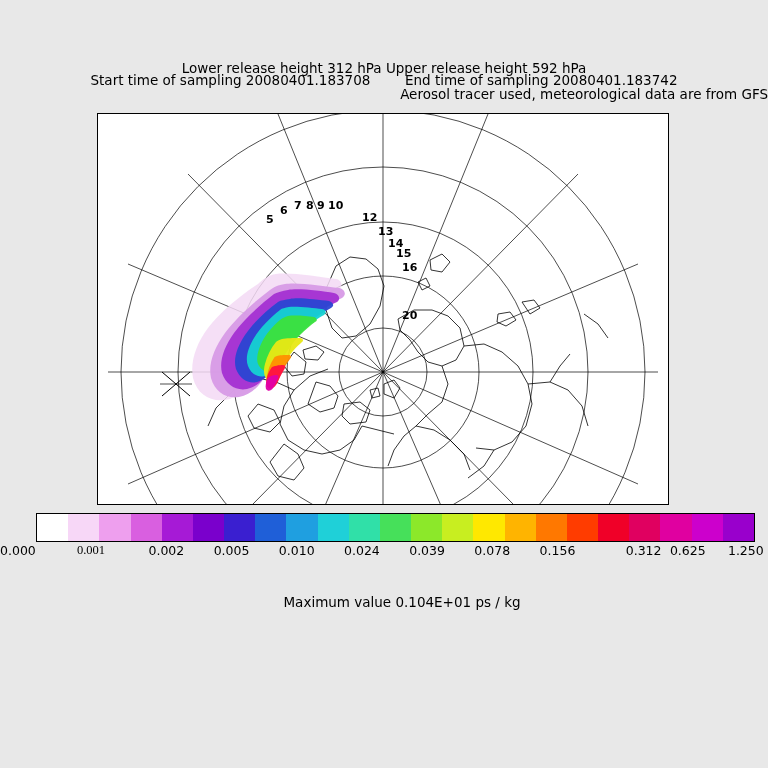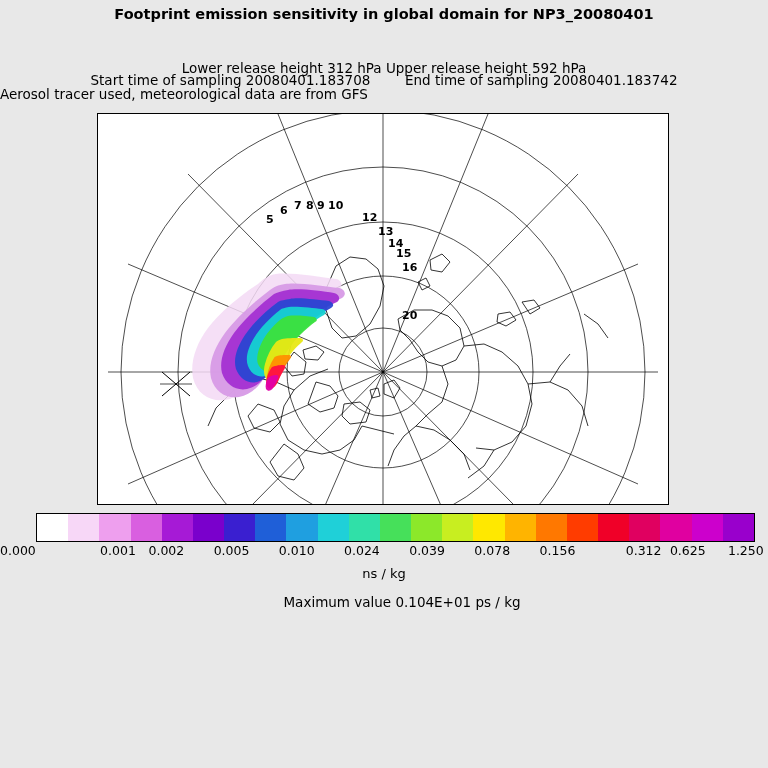--- a/index.html
+++ b/index.html
@@ -20,21 +20,21 @@
     position:absolute;left:0;top:33px;width:768px;text-align:center;
     font-size:13.5px;
   }
   .line2 span.l{display:inline-block;margin-top:39px;}
   .line2 span.gap{display:inline-block;width:26px;}
   .line3{
     position:absolute;left:0;top:60px;width:768px;text-align:center;
     font-size:13.5px;
   }
   .line4{
-    position:absolute;left:0;top:86px;width:768px;text-align:left;
+    position:absolute;left:0;top:86px;width:768px;text-align:right;
     font-size:13.5px;
   }
 
   
   .map{
     position:absolute;left:97px;top:113px;width:570px;height:390px;
     background:#ffffff;border:1px solid #000;overflow:hidden;
   }
   .map svg{display:block;}
 
@@ -59,21 +59,20 @@
   }
   .maxval{
     position:absolute;left:0;top:594px;width:768px;text-align:center;font-size:13.5px;margin-left:18px;
   }
 </style>
 </head>
 <body>
 
 <div class="wrap">
 
-  <div class="title">Footprint emission sensitivity in global domain for NP3_20080401</div>
 
   <div class="line2">
     <span class="l">Start time of sampling 20080401.183708</span>
     <span class="gap"></span>
     <span class="l">End time of sampling 20080401.183742</span>
   </div>
 
   <div class="line3">
     <span class="l">Lower release height  312 hPa</span>
     <span class="gap"></span>
@@ -222,28 +221,27 @@
       <div style="background: rgb(255, 120, 0);"></div>
       <div style="background: rgb(255, 60, 0);"></div>
       <div style="background: rgb(240, 0, 40);"></div>
       <div style="background: rgb(224, 0, 96);"></div>
       <div style="background: rgb(224, 0, 160);"></div>
       <div style="background: rgb(204, 0, 204);"></div>
       <div style="background: rgb(153, 0, 204);"></div>
     </div>
   <div class="cticks" id="cticks">
       <span style="transform: none; left: 0px;">0.000</span>
-      <span style="left: 118px;">0.001</span>
+      <span style="left: 91px; font-family: Liberation Serif, serif;">0.001</span>
       <span style="left: 166.364px;">0.002</span>
       <span style="left: 231.545px;">0.005</span>
       <span style="left: 296.727px;">0.010</span>
       <span style="left: 361.909px;">0.024</span>
       <span style="left: 427.091px;">0.039</span>
       <span style="left: 492.273px; text-align: center;">0.078</span>
       <span style="left: 557.455px;">0.156</span>
       <span style="left: 622.636px; margin-left: 21px;">0.312</span>
       <span style="left: 687.818px;">0.625</span>
       <span style="transform: translateX(-70%); left: 753px;">1.250</span>
     </div>
-  <div class="cbunit">ns / kg</div>
   <div class="maxval">Maximum value  0.104E+01 ps / kg</div>
 
 </div>
 
 </body></html>

